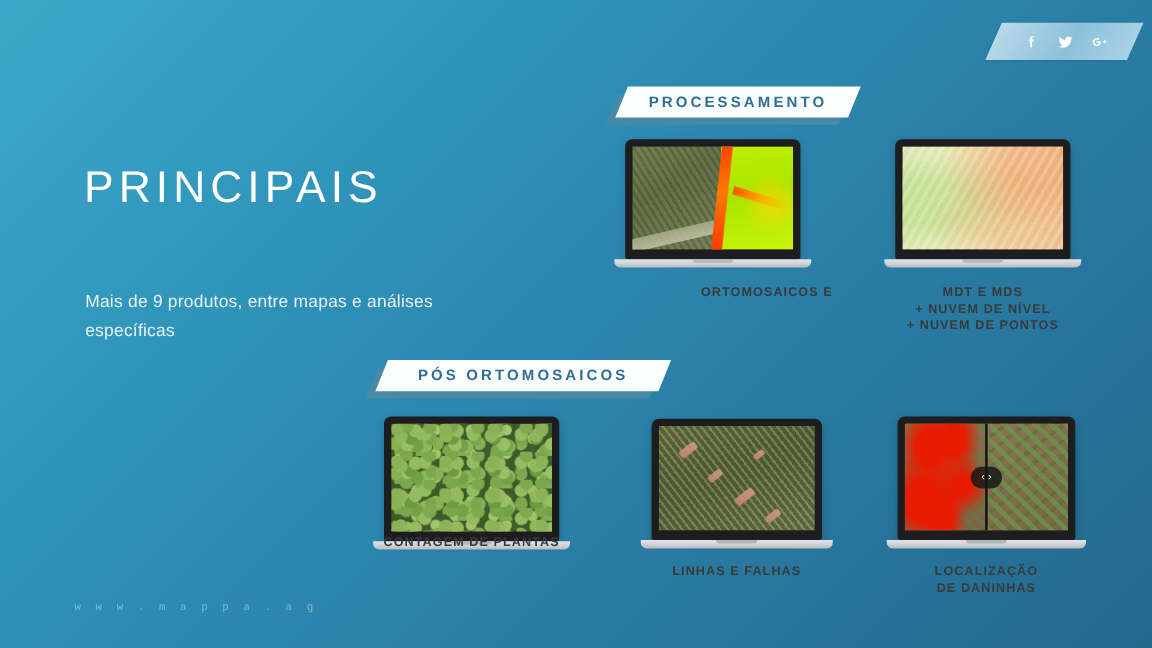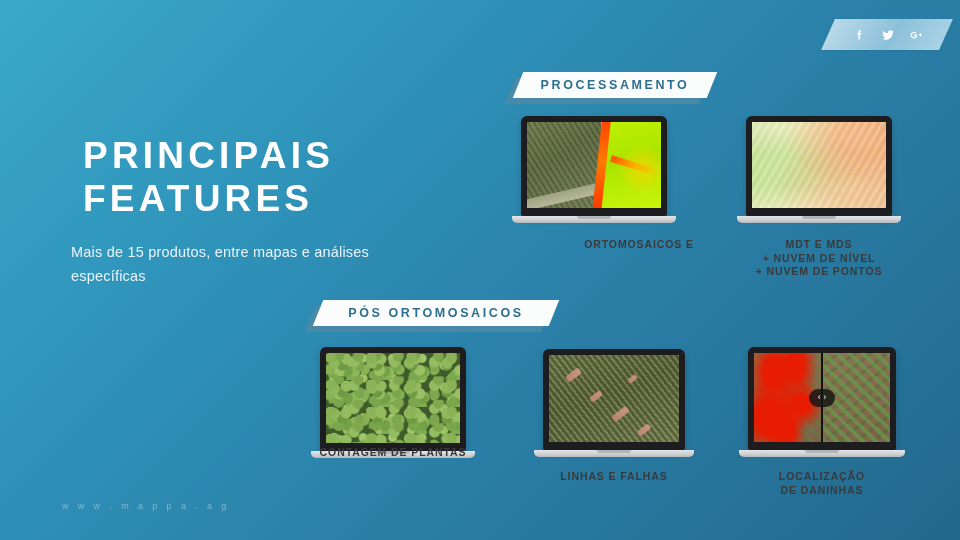--- a/index.html
+++ b/index.html
@@ -26,40 +26,40 @@
     background: linear-gradient(135deg, #3ba9c9 0%, #2f93ba 30%, #2a7ea6 62%, #23688d 100%);
     clip-path: polygon(0 0, 764 0, 452 300, 452 300, 272 540, 0 540);
   }
 
   
   .title-block { position: absolute; left: 70px; top: 134px; }
   .title-line {
     font-size: 37px;
     letter-spacing: 4.2px;
     color: #ffffff;
-    font-weight: 700;
+    font-weight: 400;
     line-height: 43px;
     white-space: nowrap;
-    margin-left: 13px;
   }
   .subtitle {
     position: absolute; left: 71px; top: 240px;
     width: 330px;
     font-size: 14.5px;
     line-height: 24px;
     color: #e9f3f8;
     font-weight: 400;
     letter-spacing: 0.2px;
   }
   .footer-url {
     position: absolute; left: 62px; top: 501px;
     font-size: 9px;
     letter-spacing: 3.4px;
     color: #7fb8d2;
     font-weight: 400;
+    font-family: Liberation Mono, monospace;
   }
 
   
   .social-bar {
     position: absolute; right: 14px; top: 19px;
     width: 118px; height: 31px;
     background: linear-gradient(100deg,#b9d9e8 0%, #8cc0da 55%, #a9d2e5 100%);
     transform: skewX(-24deg);
     display: flex; align-items: center; justify-content: center;
     gap: 13px;
@@ -291,23 +291,22 @@
     </span>
     <span class="social-icon">
       <svg viewBox="0 0 24 24" width="14" height="14" fill="#ffffff">
           <path d="M8.6 10.9v2.3h3.3c-.2 1.2-1.4 2.4-3.3 2.4-2 0-3.6-1.6-3.6-3.6S6.6 8.4 8.6 8.4c1.1 0 1.9.5 2.3.9l1.6-1.6C11.5 6.8 10.2 6.3 8.6 6.3c-3.2 0-5.8 2.6-5.8 5.8s2.6 5.8 5.8 5.8c3.3 0 5.5-2.3 5.5-5.6 0-.5 0-.8-.1-1.2H8.6zM20.5 10.7V8.9h-1.6v1.8h-1.8v1.6h1.8v1.8h1.6v-1.8h1.8v-1.6h-1.8z"></path>
         </svg>
     </span>
   </div>
 
   <div class="title-block">
     <div class="title-line">PRINCIPAIS</div>
-    <div class="title-line">FEATURES</div>
-  </div>
-  <div class="subtitle">Mais de 15 produtos, entre mapas e análises específicas</div>
+  </div>
+  <div class="subtitle">Mais de 9 produtos, entre mapas e análises específicas</div>
   <div class="footer-url">w w w . m a p p a . a g</div>
 
   <div class="banner" id="banner-proc">
     <div class="shadow"></div>
     <div class="plate"></div>
     <div class="btxt">PROCESSAMENTO</div>
   </div>
 
   <div class="banner" id="banner-pos">
     <div class="shadow"></div>

